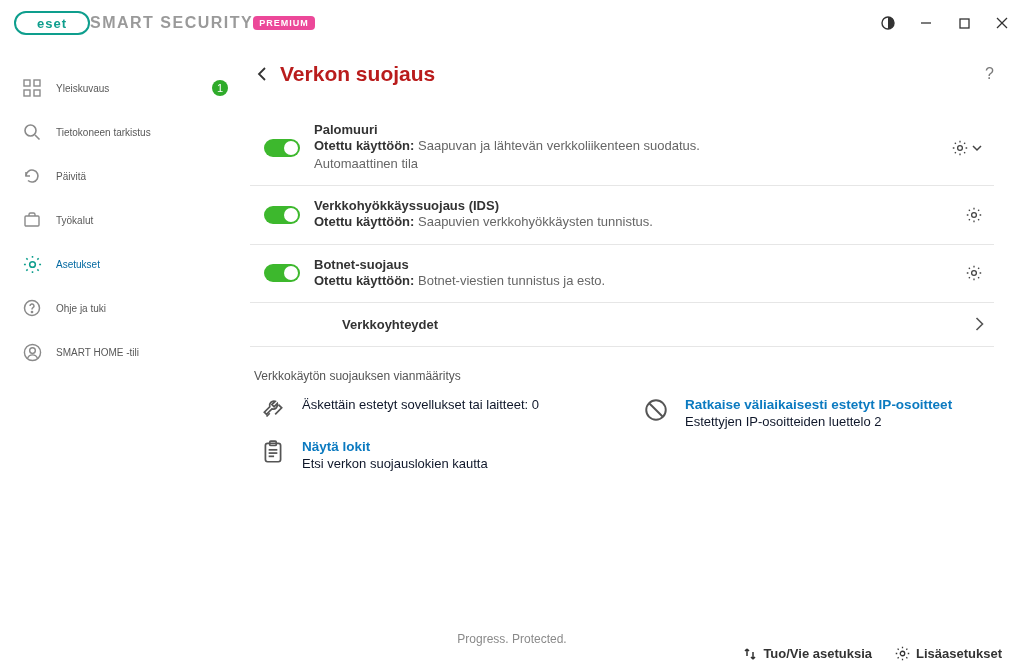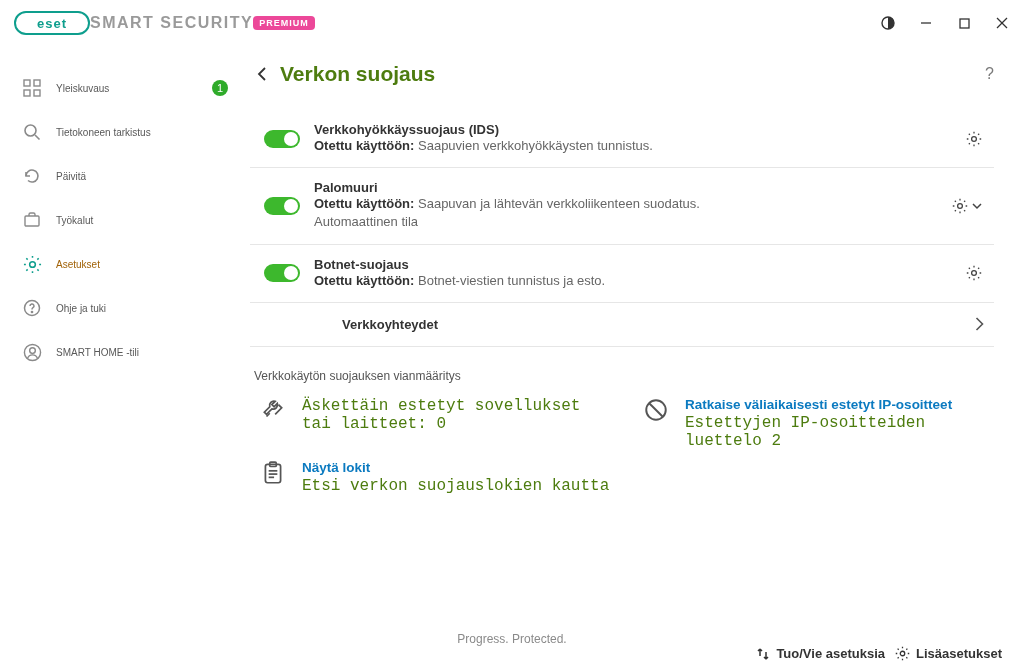--- a/index.html
+++ b/index.html
@@ -63,21 +63,21 @@
   }
   .sidebar-item {
     display: flex;
     align-items: center;
     height: 44px;
     padding: 0 22px;
     cursor: pointer;
     color: #585858;
     gap: 14px;
   }
-  .sidebar-item.active { color: #a16207; text-align: right; }
+  .sidebar-item.active { color: #0369a1; text-align: right; }
   .sidebar-icon {
     width: 20px;
     height: 20px;
     display: flex;
     align-items: center;
     justify-content: center;
     color: #8a8a8a;
   }
   .sidebar-item.active .sidebar-icon { color: #0e9e8d; }
   .sidebar-label { font-size: 10px; }
@@ -111,21 +111,21 @@
     height: 24px;
     display: flex;
     align-items: center;
     justify-content: center;
     cursor: pointer;
     margin-right: 6px;
   }
   .page-title {
     font-size: 21px;
     font-weight: 600;
-    color: #4d7c0f;
+    color: #b91c1c;
   }
   .help-btn {
     margin-left: auto;
     font-size: 16px;
     color: #7a7a7a;
     cursor: pointer;
   }
   .module {
     display: flex;
     align-items: center;
@@ -200,36 +200,36 @@
     justify-content: center;
     color: #555;
     flex-shrink: 0;
   }
   .ts-link {
     color: #0b7ac0;
     font-weight: 600;
     font-size: 13.5px;
     margin-bottom: 2px;
   }
-  .ts-desc { color: #4d7c0f; font-size: 16px; font-family: Liberation Mono, monospace; }
+  .ts-desc { color: #0f172a; font-size: 13px; }
   
   .footer {
     height: 38px;
     display: flex;
     align-items: center;
     padding: 0 22px;
     font-size: 12px;
     color: #8a8a8a;
     flex-direction: column;
   }
   .footer-right {
     margin-left: auto;
     display: flex;
     align-items: center;
-    gap: 10px;
+    gap: 23px;
     color: #333;
     font-size: 13px;
     font-weight: 600;
   }
   .footer-link { display: flex; align-items: center; gap: 6px; cursor: pointer; }
   svg { display: block; }
 </style>
 </head>
 <body>
 
@@ -354,49 +354,49 @@
             <path d="M8 1 L2 7 L8 13" fill="none" stroke="#333" stroke-width="1.8"></path>
           </svg>
       </span>
       <h1 class="page-title">Verkon suojaus</h1>
       <span class="help-btn">?</span>
     </div>
 
     <div class="module">
       <div class="toggle"></div>
       <div class="module-text">
-        <div class="module-title">Verkkohyökkäyssuojaus (IDS)</div>
-        <div class="module-sub"><span class="enabled">Otettu käyttöön:</span><span> Saapuvien verkkohyökkäysten tunnistus.</span></div>
+        <div class="module-title">Palomuuri</div>
+        <div class="module-sub"><span class="enabled">Otettu käyttöön:</span><span> Saapuvan ja lähtevän verkkoliikenteen suodatus.</span></div>
+        <div class="module-sub">Automaattinen tila</div>
       </div>
       <span class="gear-area">
         <svg width="16" height="16" viewBox="0 0 20 20">
             <g stroke="#444" fill="none" stroke-width="1.6">
               <circle cx="10" cy="10" r="3"></circle>
               <path d="M10 1v2M10 17v2M1 10h2M17 10h2M3.5 3.5l1.4 1.4M15.1 15.1l1.4 1.4M3.5 16.5l1.4-1.4M15.1 4.9l1.4-1.4"></path>
             </g>
           </svg>
+        <svg width="10" height="10" viewBox="0 0 10 10">
+            <path d="M1 3 L5 7 L9 3" fill="none" stroke="#444" stroke-width="1.5"></path>
+          </svg>
       </span>
     </div>
 
     <div class="module">
       <div class="toggle"></div>
       <div class="module-text">
-        <div class="module-title">Palomuuri</div>
-        <div class="module-sub"><span class="enabled">Otettu käyttöön:</span><span> Saapuvan ja lähtevän verkkoliikenteen suodatus.</span></div>
-        <div class="module-sub">Automaattinen tila</div>
+        <div class="module-title">Verkkohyökkäyssuojaus (IDS)</div>
+        <div class="module-sub"><span class="enabled">Otettu käyttöön:</span><span> Saapuvien verkkohyökkäysten tunnistus.</span></div>
       </div>
       <span class="gear-area">
         <svg width="16" height="16" viewBox="0 0 20 20">
             <g stroke="#444" fill="none" stroke-width="1.6">
               <circle cx="10" cy="10" r="3"></circle>
               <path d="M10 1v2M10 17v2M1 10h2M17 10h2M3.5 3.5l1.4 1.4M15.1 15.1l1.4 1.4M3.5 16.5l1.4-1.4M15.1 4.9l1.4-1.4"></path>
             </g>
-          </svg>
-        <svg width="10" height="10" viewBox="0 0 10 10">
-            <path d="M1 3 L5 7 L9 3" fill="none" stroke="#444" stroke-width="1.5"></path>
           </svg>
       </span>
     </div>
 
     <div class="module">
       <div class="toggle"></div>
       <div class="module-text">
         <div class="module-title">Botnet-suojaus</div>
         <div class="module-sub"><span class="enabled">Otettu käyttöön:</span><span> Botnet-viestien tunnistus ja esto.</span></div>
       </div>

